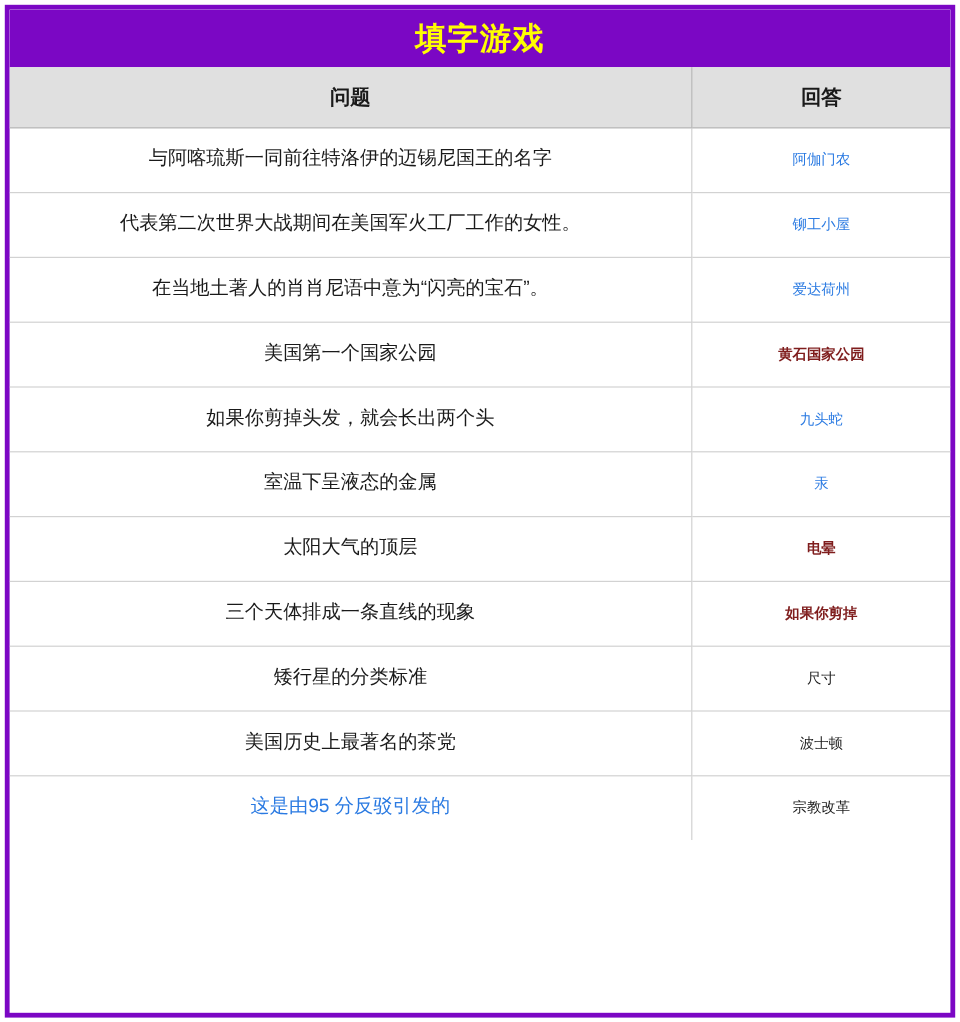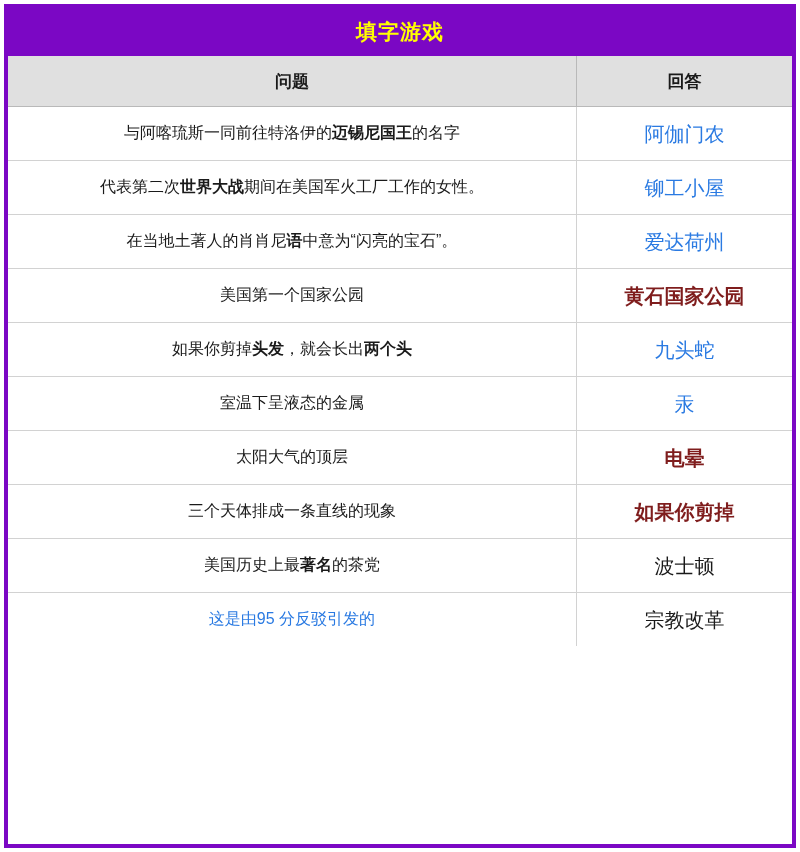--- a/index.html
+++ b/index.html
@@ -28,21 +28,21 @@
     background: #ffffff;
     display: flex;
     flex-direction: column;
     overflow: hidden;
   }
   .title-bar {
     height: 48px;
     flex: 0 0 48px;
     background: #7b07c4;
     color: #ffff00;
-    font-size: 21px;
+    font-size: 26px;
     font-weight: bold;
     display: flex;
     align-items: center;
     justify-content: center;
     letter-spacing: 1px;
   }
   table {
     border-collapse: collapse;
     width: 100%;
     table-layout: fixed;
@@ -67,24 +67,24 @@
     border-right: 1px solid #d2d2d2;
     text-align: center;
     vertical-align: middle;
     font-size: 16px;
     color: #1a1a1a;
     padding: 2px 6px;
     line-height: 1.3;
   }
   td:last-child { border-right: none; }
   tr:last-child td { border-bottom: none; }
-  .ans { font-size: 20px; }
+  .ans { font-size: 12px; }
   .blue { color: #2a7ae2; }
   .blue-b { color: #7f1d1d; font-weight: bold; }
-  .bold { font-weight: bold; }
+  .bold { font-weight: normal; }
   .dark { color: #1a1a1a; }
 </style>
 </head>
 <body>
 
 <div class="page">
   <div class="frame">
     <div class="title-bar">填字游戏</div>
     <table>
       <colgroup>
@@ -124,20 +124,24 @@
           </tr>
           <tr>
             <td><span>太阳大气的顶层</span></td>
             <td><span class="ans blue-b">电晕</span></td>
           </tr>
           <tr>
             <td><span>三个天体排成一条直线的现象</span></td>
             <td><span class="ans blue-b">如果你剪掉</span></td>
           </tr>
           <tr>
+            <td><span>矮行星的</span><span class="bold">分类标准</span></td>
+            <td><span class="ans dark">尺寸</span></td>
+          </tr>
+          <tr>
             <td><span>美国历史上最</span><span class="bold">著名</span><span>的茶党</span></td>
             <td><span class="ans dark">波士顿</span></td>
           </tr>
           <tr>
             <td><span class="blue">这是由</span><span class="blue">95 分反驳</span><span class="blue">引发的</span></td>
             <td><span class="ans dark">宗教改革</span></td>
           </tr>
         </tbody>
     </table>
   </div>

